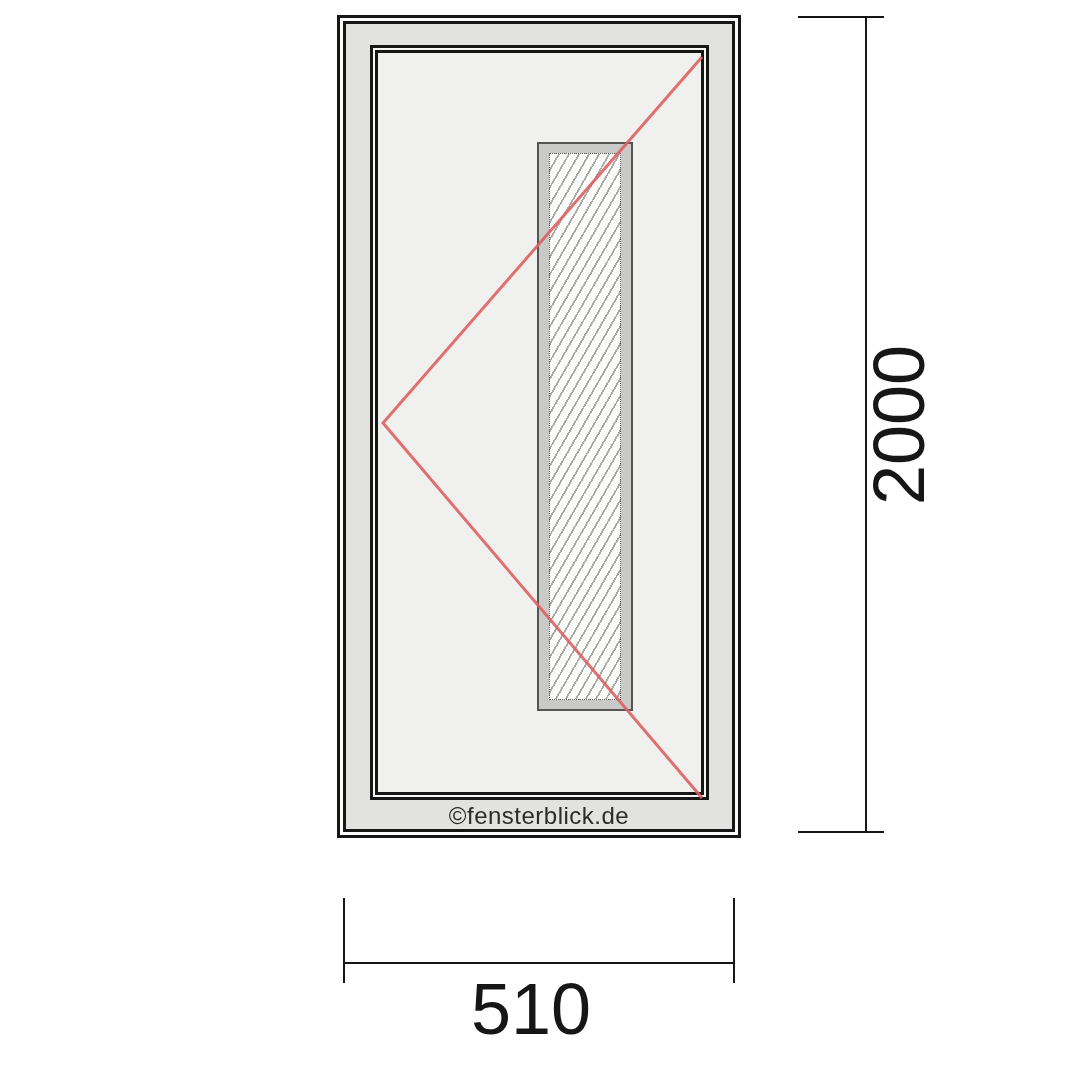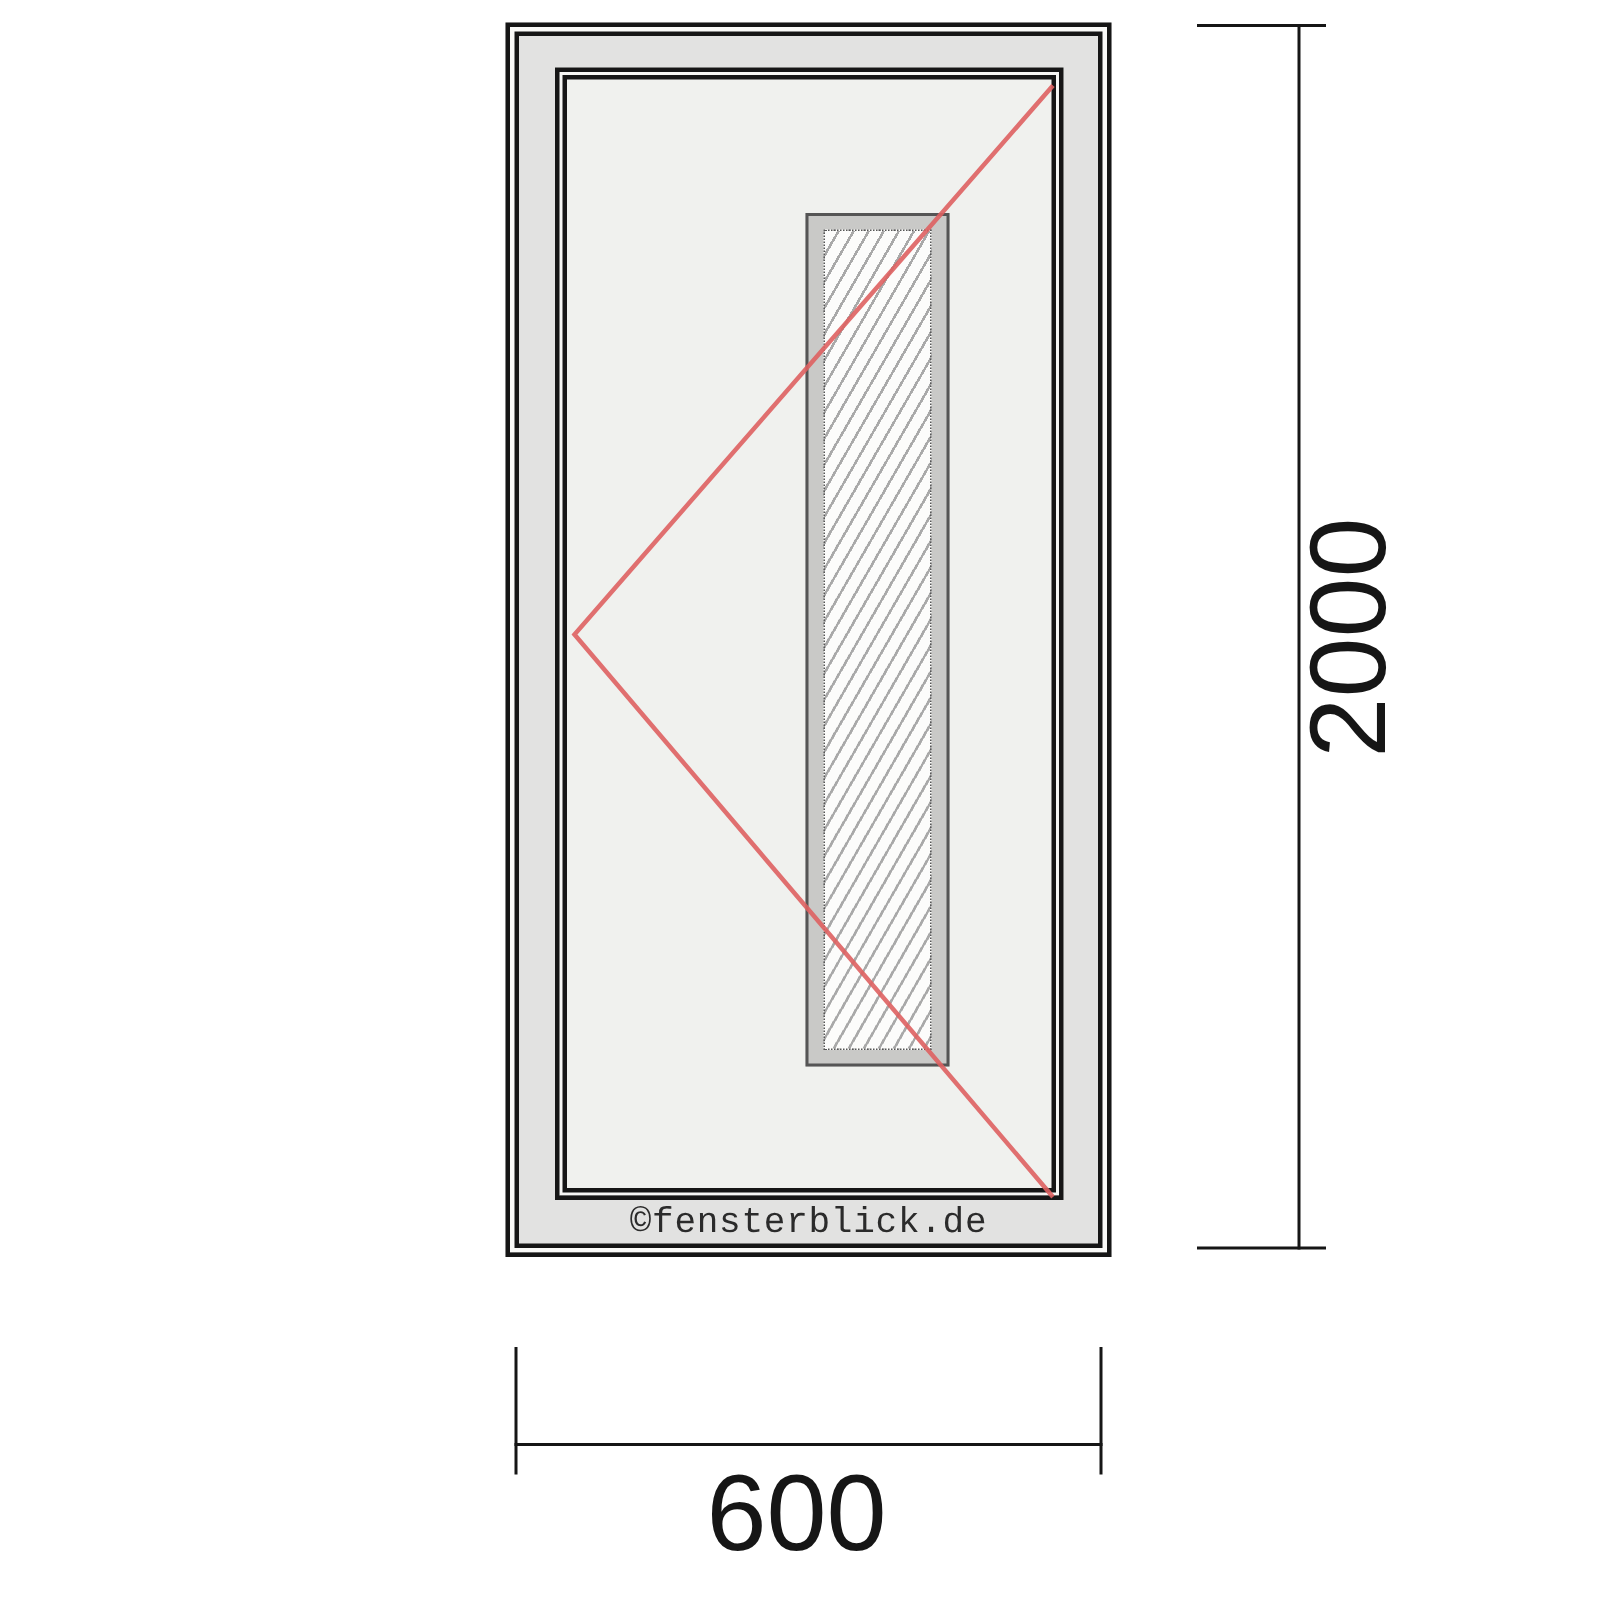--- a/index.html
+++ b/index.html
@@ -41,21 +41,20 @@
   .opening-svg polyline{
     fill:none;
     stroke:var(--opening_direction_red,#de6060);
     stroke-width:3;
     opacity:.9;
   }
   .watermark{
     left:0;top:787px;width:404px;text-align:center;
     font-size:24px;line-height:28px;letter-spacing:.5px;
     color:var(--watermark_color,#2b2b2b);
-    font-family:Liberation Mono, monospace;
   }
 
   
   .dim-line{background:var(--line_black,#161616);}
   .dim-label{
     color:var(--line_black,#161616);
     font-size:72px;line-height:72px;white-space:nowrap;
   }
   .height-line {left:865px;top:17px;width:2px;height:816px;}
   .height-tick-top{left:798px;top:16px;width:86px;height:2px;}
@@ -96,16 +95,16 @@
     <div class="abs dim-line height-line"></div>
     <div class="abs dim-line height-tick-top"></div>
     <div class="abs dim-line height-tick-bottom"></div>
     <div class="abs dim-label height-label">2000</div>
   </div>
 
   <div>
     <div class="abs dim-line width-line"></div>
     <div class="abs dim-line width-tick-left"></div>
     <div class="abs dim-line width-tick-right"></div>
-    <div class="abs dim-label width-label">600</div>
+    <div class="abs dim-label width-label">510</div>
   </div>
 
 </div>
 
 </body></html>

